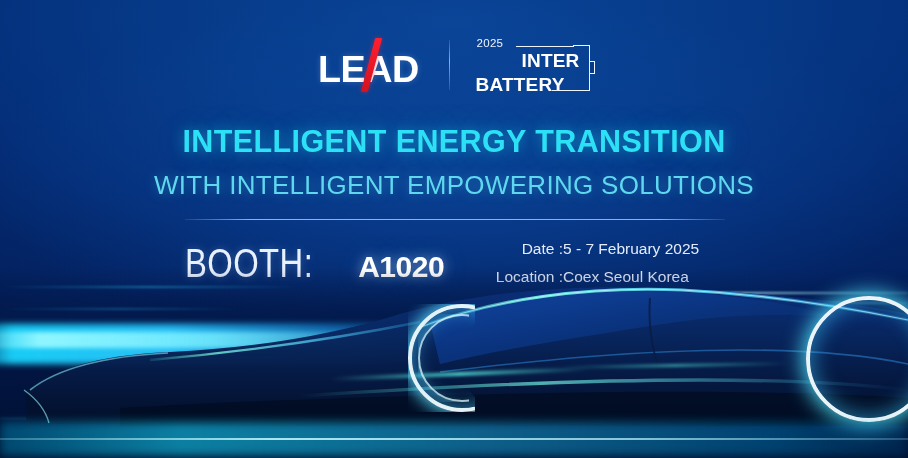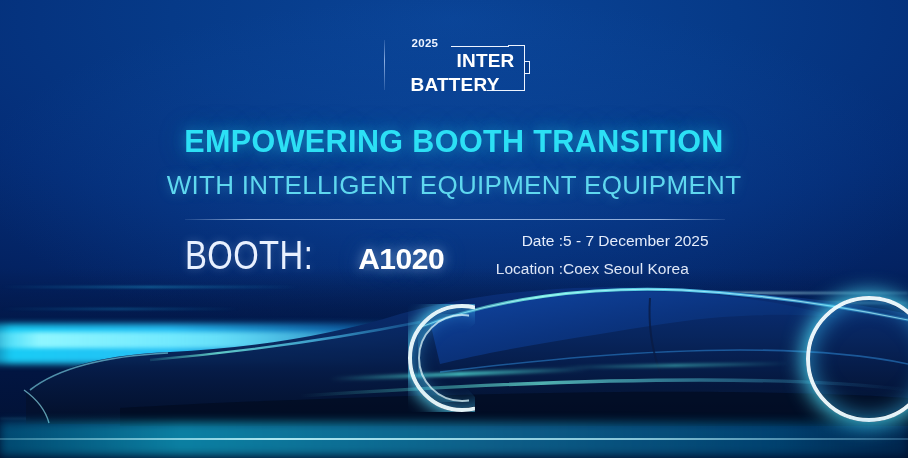--- a/index.html
+++ b/index.html
@@ -60,21 +60,21 @@
 
   .logo-sep {
     width:1px; height:50px;
     background:linear-gradient(180deg, rgba(190,215,255,.15), rgba(190,215,255,.72) 42%, rgba(190,215,255,.15));
   }
 
   
   .ib-logo { position:relative; width:114px; height:54px; color:#fff; }
   .ib-year {
     position:absolute; left:1px; top:-1px;
-    font-size:11.5px; font-weight:bold;
+    font-size:11.5px; font-weight:normal;
     letter-spacing:.3px;
     color:#eef4ff;
   }
   .ib-line-top {
     position:absolute; left:40px; top:8px;
     width:58px; height:1.4px; background:#eef4ff;
   }
   .ib-inter, .ib-battery {
     position:absolute; left:0;
     font-size:19px; font-weight:bold;
@@ -121,21 +121,21 @@
 
   
   .divider {
     position:absolute; top:219px; left:185px;
     width:540px; height:1.3px;
     background:linear-gradient(90deg, rgba(200,222,255,.10), rgba(205,226,255,.70) 12%, rgba(205,226,255,.70) 88%, rgba(200,222,255,.10));
   }
 
   
   .info-row {
-    position:absolute; top:224px; left:185px;
+    position:absolute; top:232px; left:185px;
     width:560px; height:62px;
     display:flex; align-items:center;
   }
 
   .booth-block {
     display:flex; align-items:baseline; gap:13px;
     width:300px;
   }
   .booth-label {
     font-family:"Liberation Sans Narrow","Liberation Sans", sans-serif;
@@ -258,51 +258,55 @@
 </style>
 </head>
 <body>
 
 <div id="banner">
 
   <div class="bg-vignette"></div>
 
   <div class="logo-row">
 
+    <div class="lead-logo">
+      <span class="lead-text">LEAD</span>
+      <span class="lead-slash"></span>
+    </div>
 
     <div class="logo-sep"></div>
 
     <div class="ib-logo">
       <span class="ib-year">2025</span>
       <span class="ib-line-top"></span>
       <span class="ib-inter">INTER</span>
       <span class="ib-battery">BATTERY</span>
       <span class="ib-line-bot"></span>
       <span class="ib-batt-body"></span>
       <span class="ib-batt-nub"></span>
     </div>
 
   </div>
 
-  <div class="headline">EMPOWERING BOOTH TRANSITION</div>
-  <div class="subheadline">WITH INTELLIGENT EQUIPMENT EQUIPMENT</div>
+  <div class="headline">INTELLIGENT ENERGY TRANSITION</div>
+  <div class="subheadline">WITH INTELLIGENT EMPOWERING SOLUTIONS</div>
 
   <div class="divider"></div>
 
   <div class="info-row">
 
     <div class="booth-block">
       <span class="booth-label">BOOTH:</span>
       <span class="booth-value">A1020</span>
     </div>
 
     <div class="meta-block">
       <div class="meta-line">
         <span class="meta-key">Date :</span>
-        <span class="meta-val">5 - 7 December 2025</span>
+        <span class="meta-val">5 - 7 February 2025</span>
       </div>
       <div class="meta-line">
         <span class="meta-key">Location :</span>
         <span class="meta-val">Coex Seoul Korea</span>
       </div>
     </div>
 
   </div>
 
   <div class="scene">

